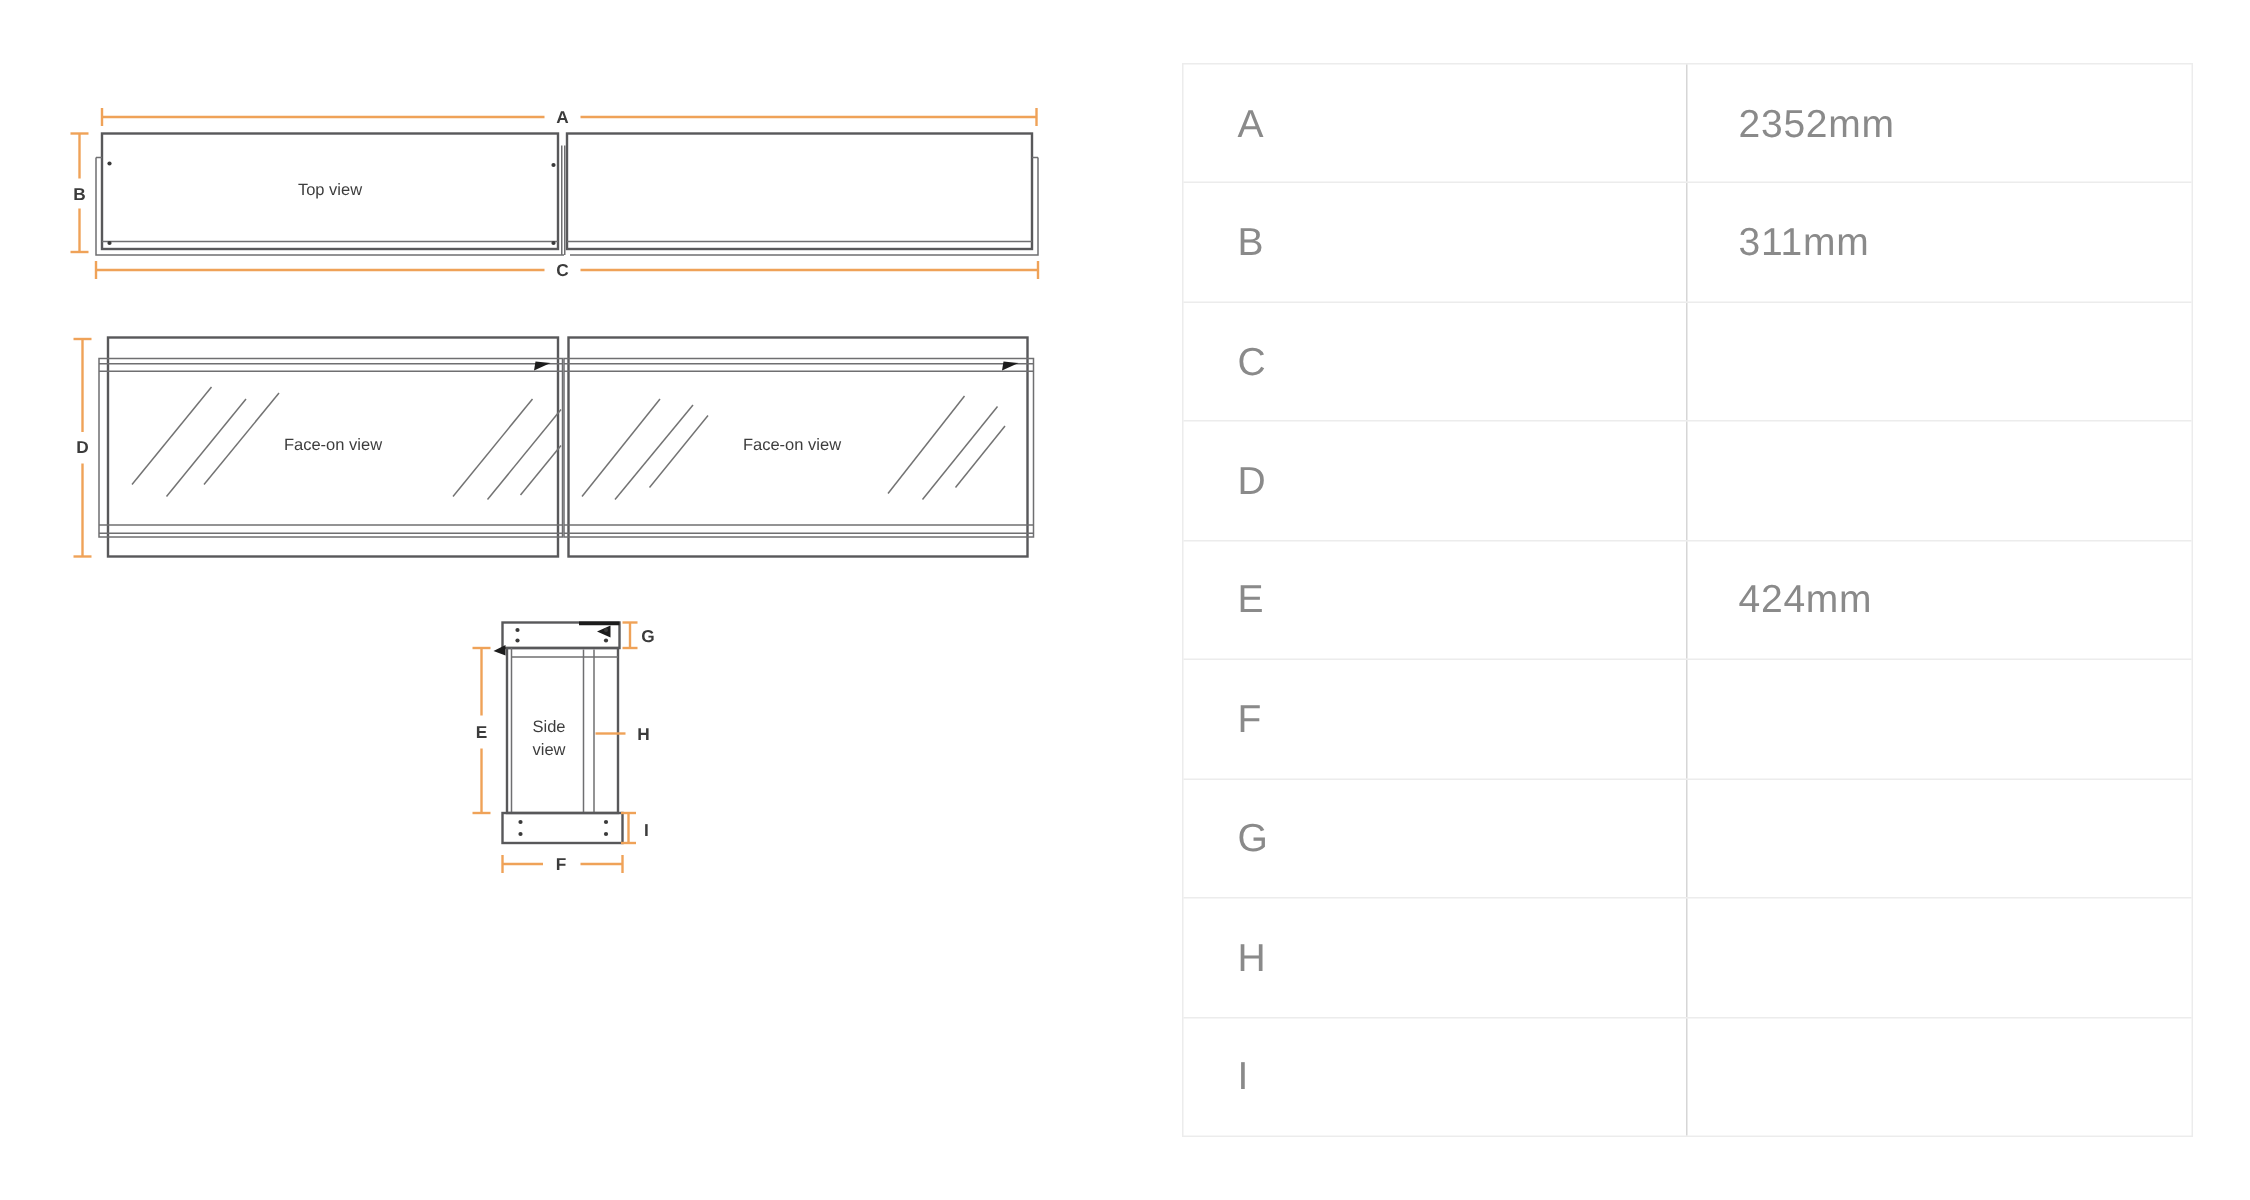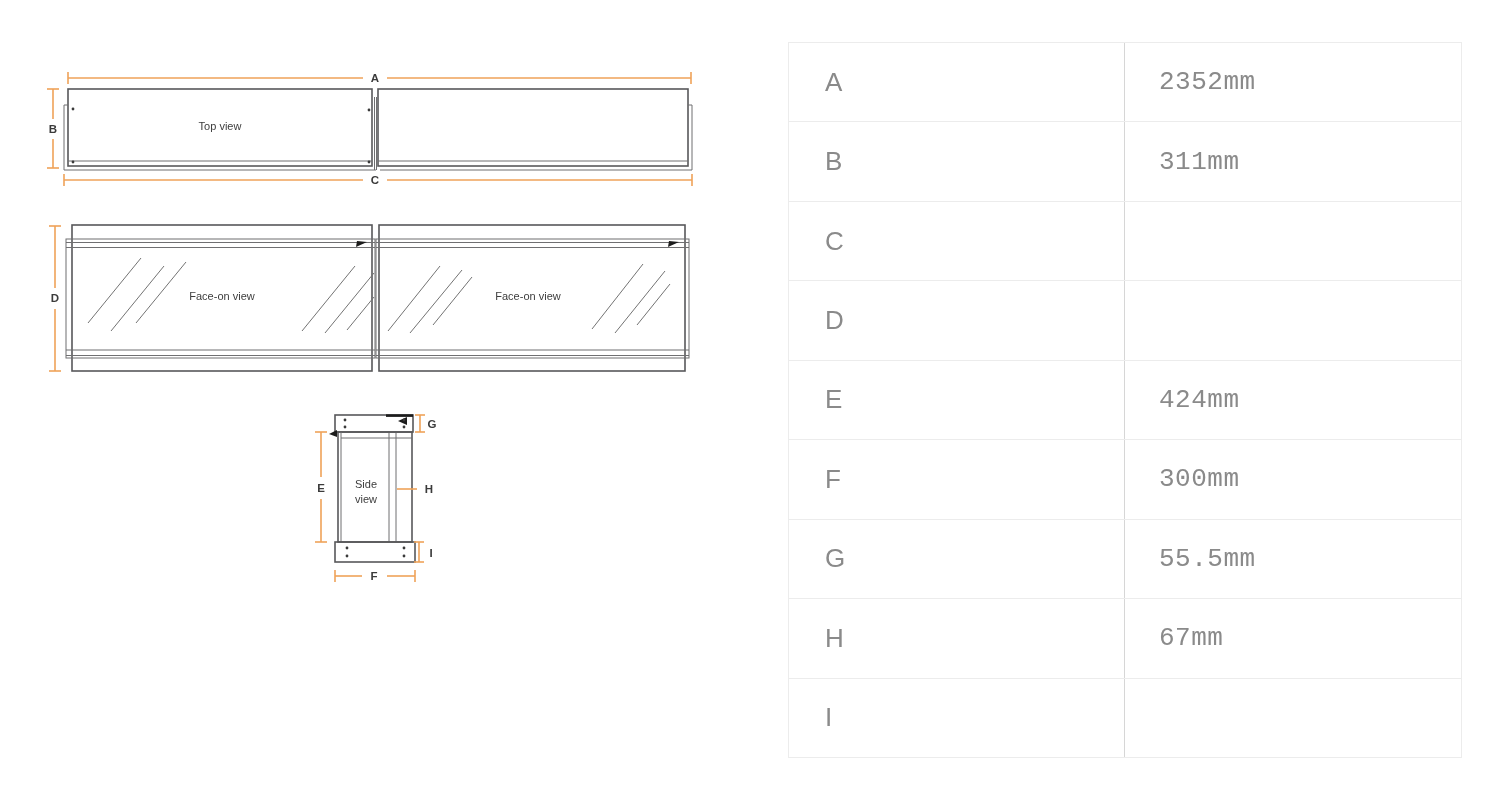--- a/index.html
+++ b/index.html
@@ -42,21 +42,21 @@
     border-bottom:1px solid #ececec;
   }
   .spec-row:last-child{border-bottom:none;}
   .spec-cell{
     display:flex;align-items:center;
     box-sizing:border-box;
     font-size:26px;color:#8a8a8a;letter-spacing:0.5px;
     font-family:"Liberation Sans", sans-serif;
   }
   .label-cell{width:50%;padding-left:36px;border-right:1px solid #d6d6d6;}
-  .value-cell{flex:1;padding-left:34px;font-family:Liberation Mono, monospace;}
+  .value-cell{flex:1;padding-left:34px;}
 </style>
 </head>
 <body>
 
 <div class="stage">
 
   <svg class="diagram-svg" width="760" height="800" viewBox="0 0 760 800">
 
     <g>
 
@@ -231,28 +231,25 @@
     </div>
     <div class="spec-row">
       <div class="spec-cell label-cell">D</div>
     </div>
     <div class="spec-row">
       <div class="spec-cell label-cell">E</div>
       <div class="spec-cell value-cell">424mm</div>
     </div>
     <div class="spec-row">
       <div class="spec-cell label-cell">F</div>
-      <div class="spec-cell value-cell">300mm</div>
     </div>
     <div class="spec-row">
       <div class="spec-cell label-cell">G</div>
-      <div class="spec-cell value-cell">55.5mm</div>
     </div>
     <div class="spec-row">
       <div class="spec-cell label-cell">H</div>
-      <div class="spec-cell value-cell">67mm</div>
     </div>
     <div class="spec-row">
       <div class="spec-cell label-cell">I</div>
     </div>
   </div>
 
 </div>
 
 </body></html>

